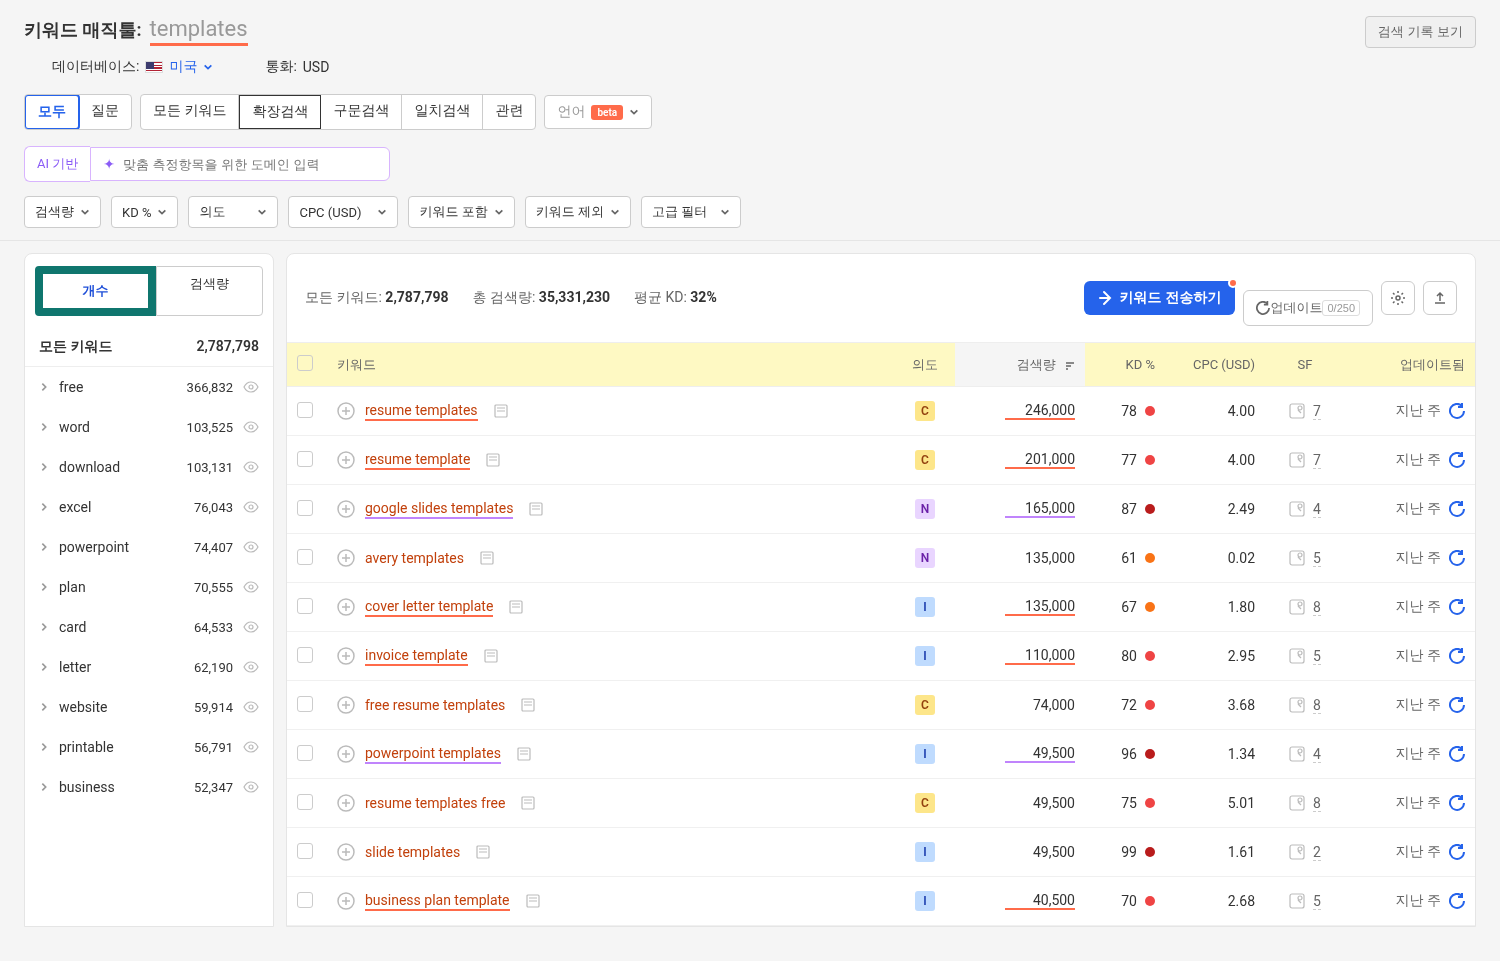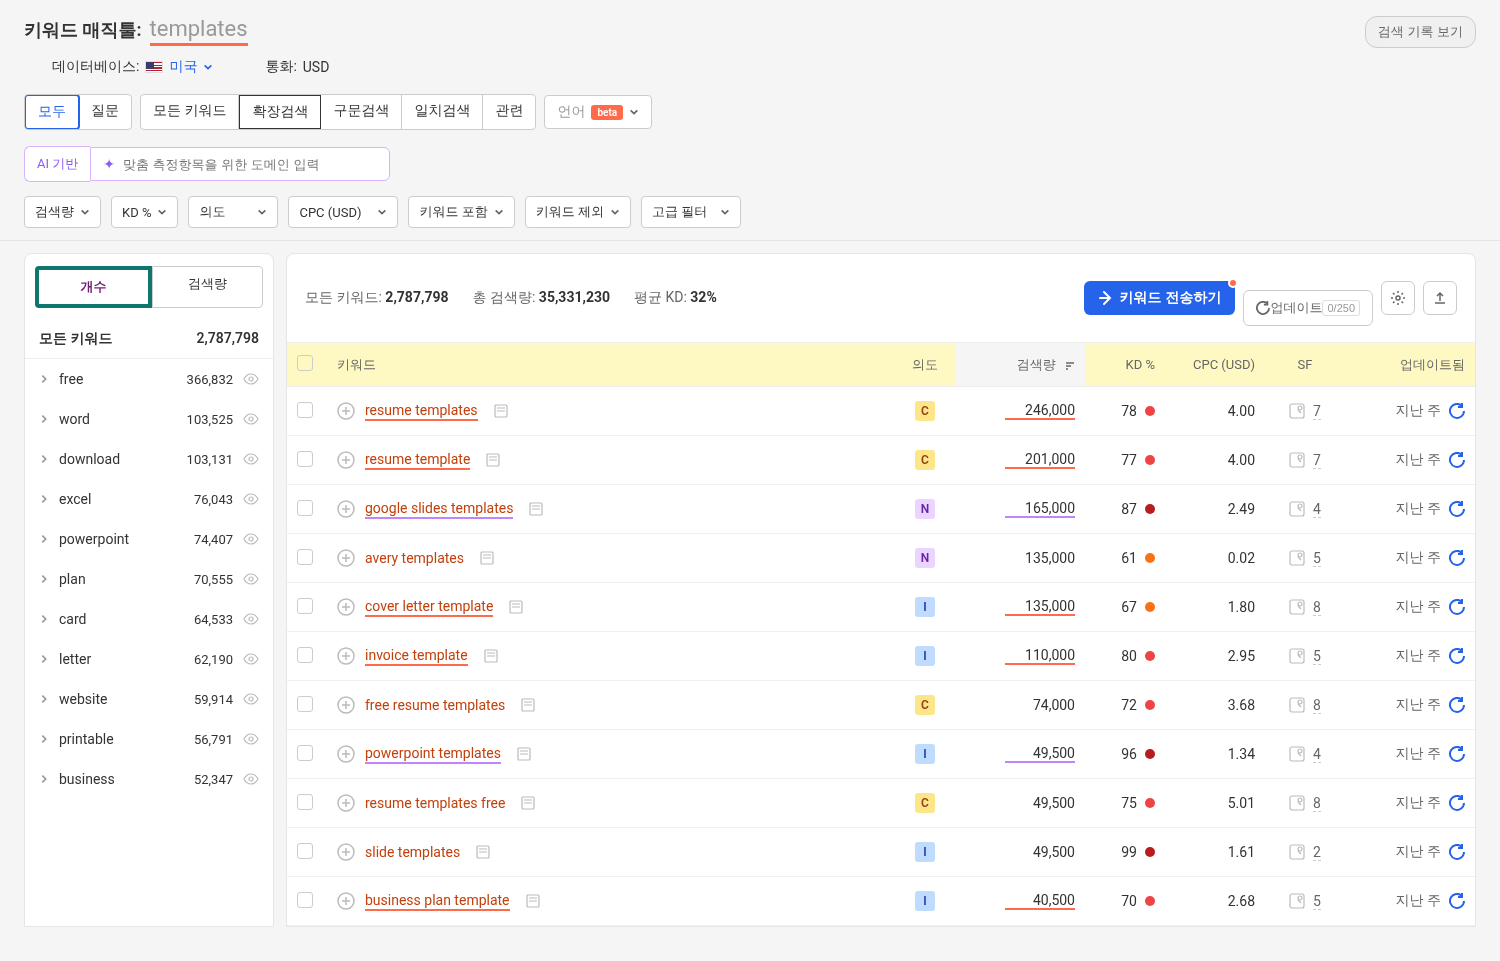--- a/index.html
+++ b/index.html
@@ -2,54 +2,54 @@
 <html><head>
 <meta charset="utf-8">
 <style>
 * { box-sizing: border-box; margin: 0; padding: 0; }
 body { font-family: -apple-system, BlinkMacSystemFont, "Segoe UI", Roboto, Arial, sans-serif; font-size: 14px; color: #333; background: #f5f5f5; }
 
 .header { padding: 16px 24px 0 24px; background: #f5f5f5; }
 .title-row { display: flex; align-items: baseline; gap: 8px; margin-bottom: 10px; }
 .title-label { font-size: 18px; font-weight: 700; color: #333; }
 .title-value { font-size: 22px; color: #999; border-bottom: 3px solid #ff6b4a; padding-bottom: 2px; }
-.header-btn { margin-left: auto; padding: 6px 12px; border: 1px solid #ccc; background: #f0f0f0; border-radius: 12px; cursor: pointer; color: #666; font-size: 13px; }
+.header-btn { margin-left: auto; padding: 6px 12px; border: 1px solid #ccc; background: #f0f0f0; border-radius: 4px; cursor: pointer; color: #666; font-size: 13px; }
 
 .meta-row { display: flex; align-items: center; gap: 24px; margin-bottom: 18px; font-size: 14px; }
 .meta-item { display: flex; align-items: center; gap: 6px; margin-left: 28px; }
 .meta-label { color: #333; }
 .flag { width: 18px; height: 12px; background: linear-gradient(to bottom, #b22234 0%, #b22234 8%, white 8%, white 16%, #b22234 16%, #b22234 24%, white 24%, white 32%, #b22234 32%, #b22234 40%, white 40%, white 48%, #b22234 48%, #b22234 56%, white 56%, white 64%, #b22234 64%, #b22234 72%, white 72%, white 80%, #b22234 80%, #b22234 88%, white 88%, white 96%, #b22234 96%); border: 1px solid #ddd; position: relative; }
 .flag::before { content: ""; position: absolute; top: 0; left: 0; width: 8px; height: 7px; background: #3c3b6e; }
 .db-link { color: #2563eb; cursor: pointer; }
 .chev-down { width: 10px; height: 10px; display: inline-block; }
 
 .toolbar { padding: 0 24px 12px 24px; background: #f5f5f5; border-bottom: 1px solid #e5e5e5; }
 .tabs-row { display: flex; gap: 8px; align-items: center; margin-bottom: 16px; }
 .tab-group { display: flex; border: 1px solid #ccc; border-radius: 4px; overflow: hidden; background: white; }
 .tab { padding: 7px 12px; cursor: pointer; border-right: 1px solid #ccc; font-size: 14px; color: #333; }
 .tab:last-child { border-right: none; }
-.tab.active { border: 2px solid #2563eb; color: #2563eb; border-radius: 4px; margin: -1px; z-index: 1; position: relative; background: white; font-weight: 400; }
+.tab.active { border: 2px solid #2563eb; color: #2563eb; border-radius: 4px; margin: -1px; z-index: 1; position: relative; background: white; font-weight: 700; }
 .tab.semi-active { border: 1px solid #333; position: relative; z-index: 1; }
 .lang-btn { display: flex; align-items: center; gap: 6px; padding: 7px 12px; border: 1px solid #ccc; border-radius: 4px; background: white; cursor: pointer; color: #999; }
 .beta-badge { background: #ff6b4a; color: white; font-size: 10px; padding: 2px 6px; border-radius: 3px; font-weight: 600; }
 
 .ai-row { display: flex; align-items: center; gap: 0; margin-bottom: 14px; }
 .ai-label { padding: 8px 12px; color: #8b5cf6; font-size: 13px; border: 1px solid #d8b4fe; border-right: none; border-radius: 6px 0 0 6px; background: white; }
 .ai-input-wrap { display: flex; align-items: center; gap: 8px; padding: 8px 12px; border: 1px solid #d8b4fe; border-radius: 0 6px 6px 0; background: white; width: 300px; }
 .ai-input { border: none; outline: none; flex: 1; color: #999; font-size: 13px; }
 .sparkle { color: #8b5cf6; }
 
 .filters-row { display: flex; gap: 10px; flex-wrap: wrap; }
 .filter { display: flex; align-items: center; gap: 6px; padding: 6px 10px; border: 1px solid #ccc; border-radius: 4px; background: white; cursor: pointer; font-size: 13px; color: #333; }
 
 .main { display: flex; gap: 0; padding: 0; }
 .sidebar { width: 250px; background: white; border-right: 1px solid #e5e5e5; padding: 12px 0 0 0; margin-left: 24px; border: 1px solid #e5e5e5; border-radius: 8px 8px 0 0; margin-top: 12px; }
 .side-tabs { display: flex; margin: 0 10px 12px 10px; }
 .side-tab { flex: 1; text-align: center; padding: 8px; border: 1px solid #ccc; cursor: pointer; font-size: 13px; background: white; }
-.side-tab.active { border: 4px solid #0f766e; color: #701a75; border-radius: 4px 0 0 4px; font-weight: 600; }
+.side-tab.active { border: 8px solid #0f766e; color: #1d4ed8; border-radius: 4px 0 0 4px; font-weight: 600; }
 .side-tab:last-child { border-radius: 0 4px 4px 0; }
 .side-header { display: flex; justify-content: space-between; padding: 10px 14px; font-weight: 600; font-size: 14px; border-bottom: 1px solid #eee; }
 .side-list { overflow-y: auto; max-height: 560px; }
 .side-item { display: flex; align-items: center; padding: 12px 14px; gap: 10px; cursor: pointer; }
 .chev-right { width: 10px; height: 10px; flex-shrink: 0; }
 .side-name { flex: 1; color: #333; }
 .side-count { color: #333; font-size: 13px; }
 .eye-ic { width: 16px; height: 16px; color: #bbb; flex-shrink: 0; }
 
 .content { flex: 1; background: white; border: 1px solid #e5e5e5; border-radius: 8px 8px 0 0; margin: 12px 24px 0 12px; overflow: hidden; }

